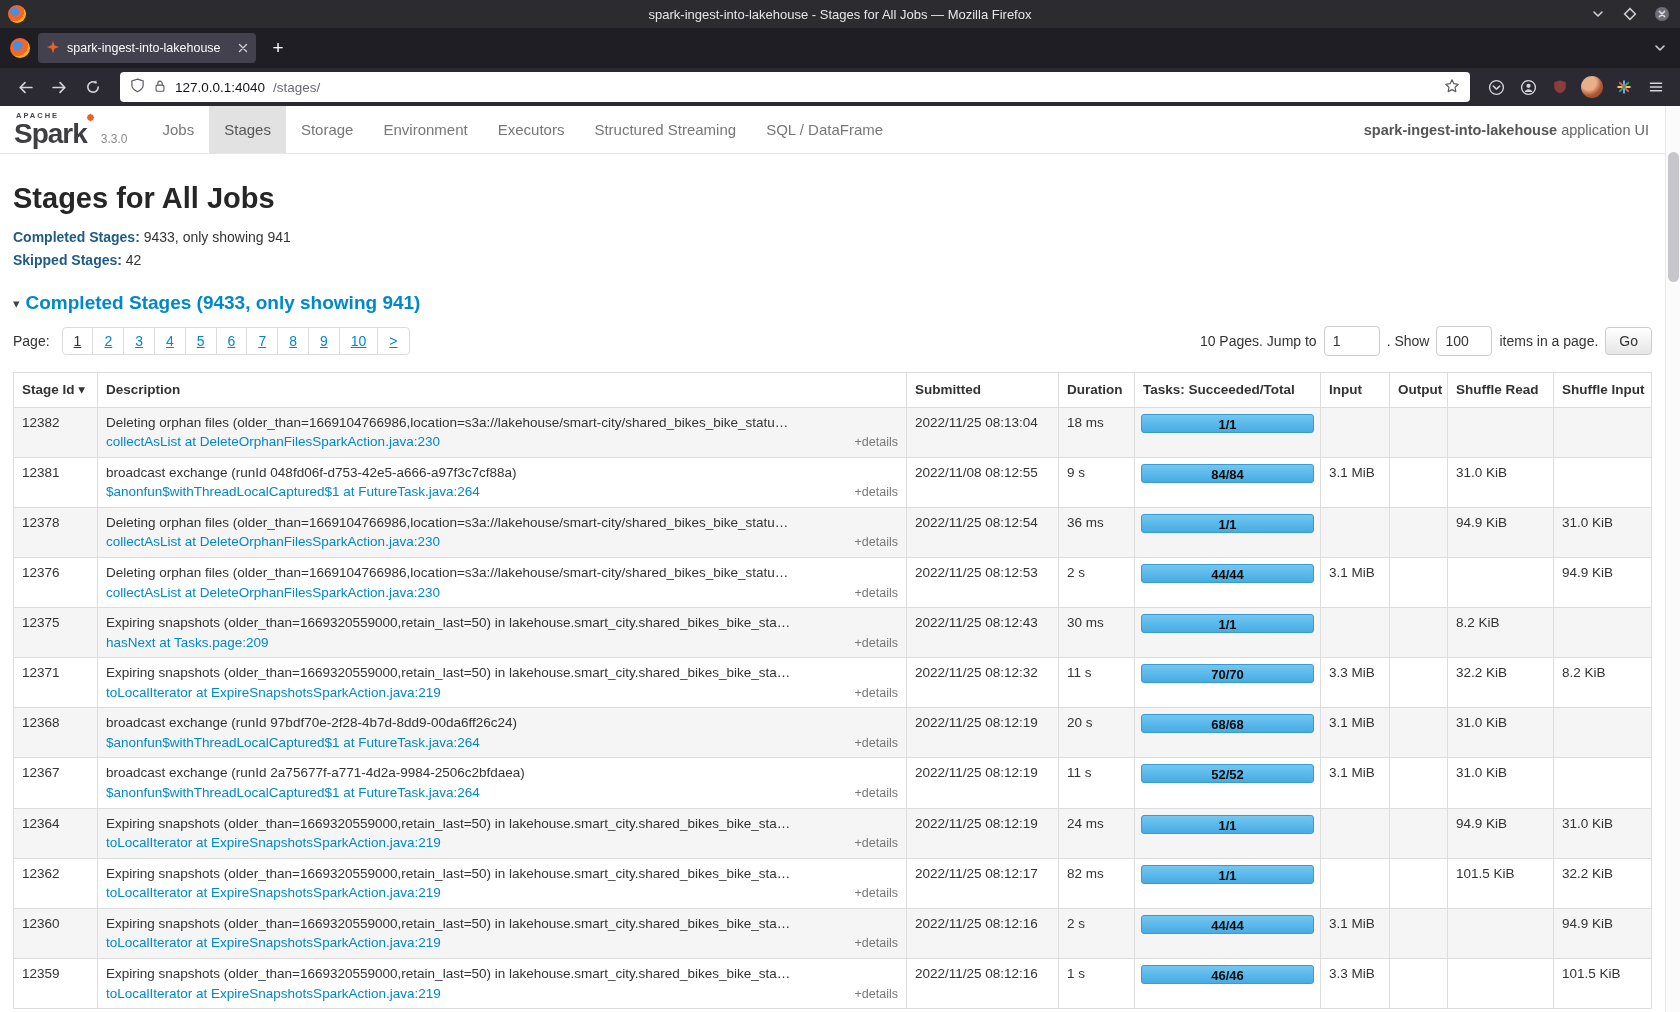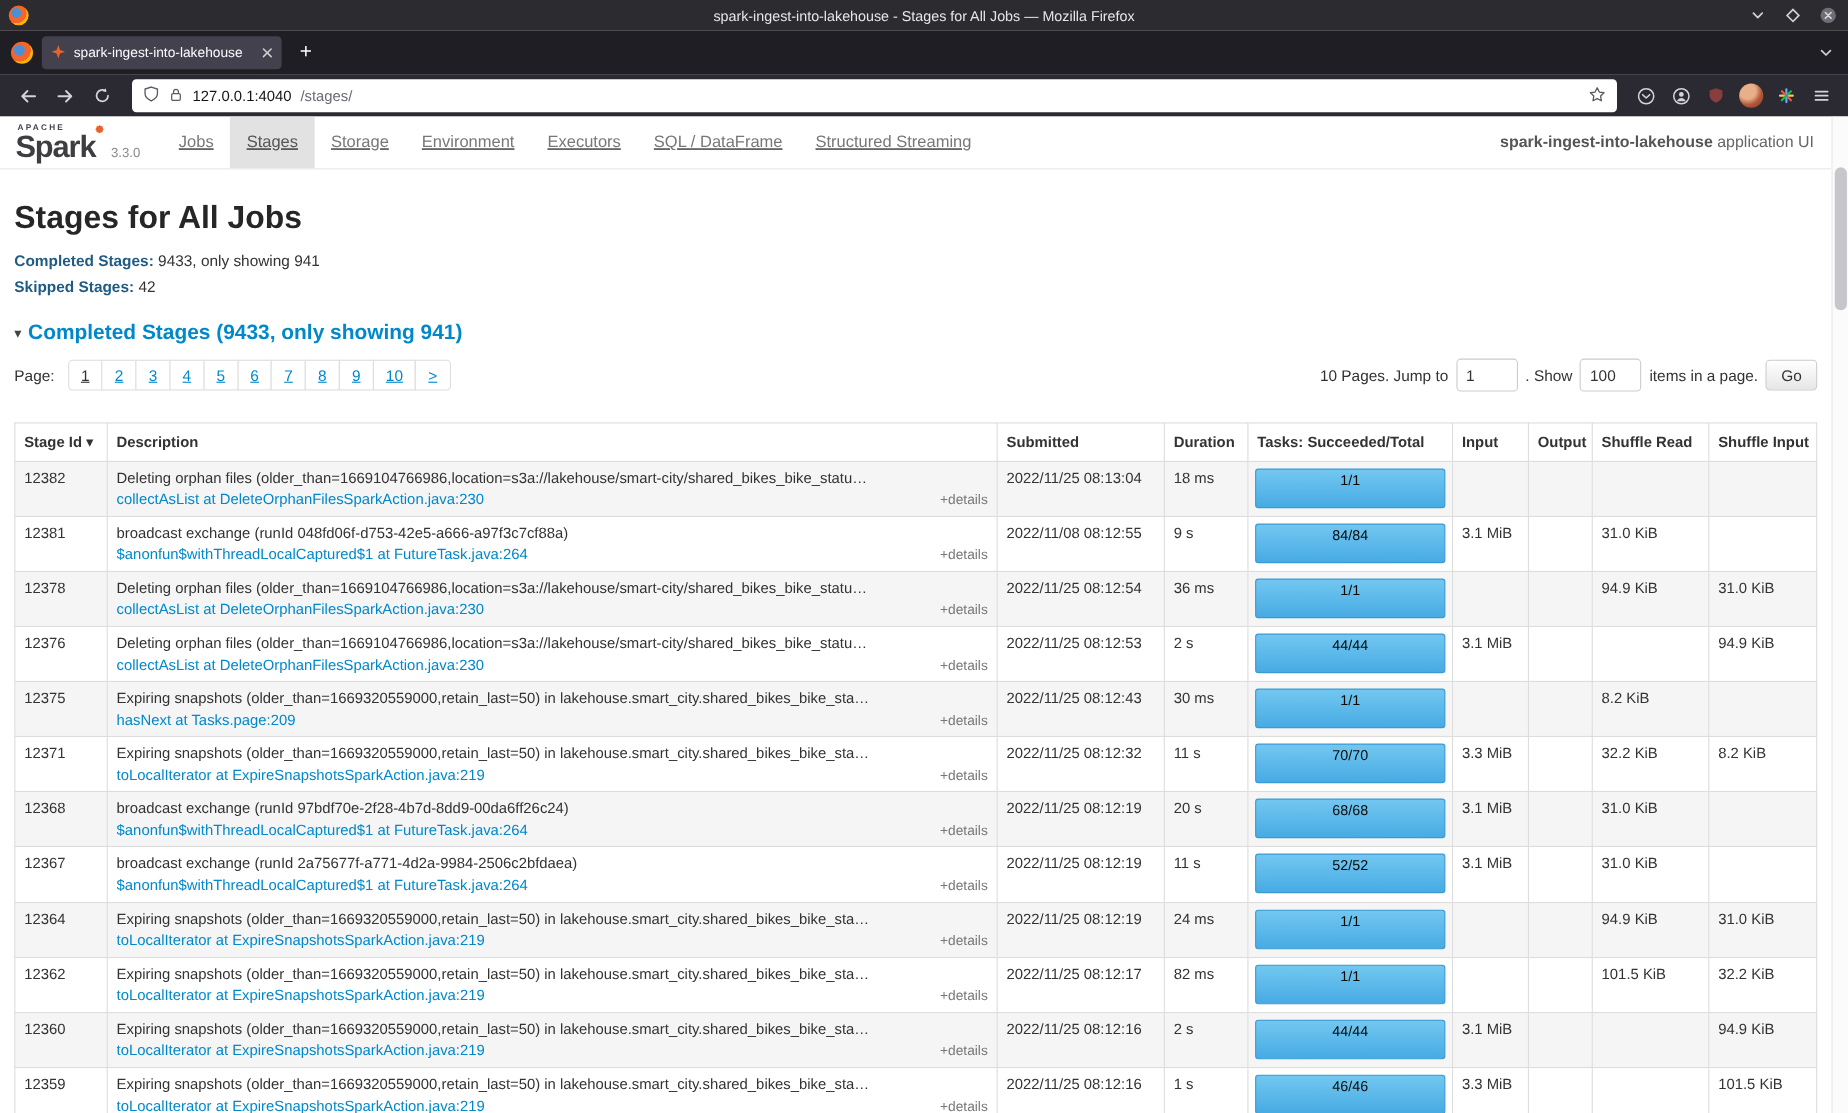--- a/index.html
+++ b/index.html
@@ -40,37 +40,37 @@
   .scrollbar-thumb { position:absolute; left:2px; top:46px; width:11px; height:130px; background:#c6c6cb; border-radius:6px; }
 
   
   .spark-header { height:48px; border-bottom:1px solid #e7e7e7; display:flex; align-items:stretch; padding:0 16px 0 10px; background:#fff; }
   .logo-wrap { display:flex; align-items:flex-end; padding:2px 10px 5px 4px; }
   .spark-logo { position:relative; padding-top:11px; line-height:1; }
   .apache-text { position:absolute; top:3px; left:2px; font-size:7.5px; letter-spacing:2px; color:#454549; font-weight:bold; }
   .spark-word { font-size:28px; font-weight:bold; color:#3d3d42; letter-spacing:-1px; }
   .spark-star { position:absolute; top:2px; right:-10px; }
   .spark-version { font-size:12px; color:#8a8a8a; margin:0 0 2px 14px; }
-  .spark-nav { display:flex; list-style:none; margin-left:10px;text-decoration:underline; }
+  .spark-nav { display:flex; list-style:none; margin-left:10px; }
   .spark-nav li { display:flex; }
   .spark-nav a { display:flex; align-items:center; padding:0 15px; font-size:15px; color:#777; text-decoration:none; }
   .spark-nav a.active { background:#e2e2e2; color:#555; }
   .app-ui-text { margin-left:auto; align-self:center; font-size:14.5px; color:#666; white-space:nowrap; }
   .app-ui-text b { color:#555; }
 
   
   .main { padding:0 13px; }
   .page-title { font-size:29px; font-weight:bold; color:#262626; margin:28px 0 14px; }
   .summary-line { font-size:14px; color:#333; margin:7px 0; }
   .summary-label { font-weight:bold; color:#1f5b83; text-decoration:none; }
   .section-header { display:flex; align-items:center; gap:6px; margin:24px 0 12px; cursor:pointer; }
   .section-arrow { font-size:13px; color:#444; }
   .section-title { font-size:19px; font-weight:bold; color:#0088cc; }
 
-  .pagination-row { display:flex; align-items:center; font-size:14px; color:#333; margin:10px 0 28px; }
+  .pagination-row { display:flex; align-items:center; font-size:14px; color:#333; margin:10px 0 16px; }
   .page-label { margin-right:12px; }
   .pagination-pages { display:flex; }
   .page-box { min-width:20px; padding:5px 11px; border:1px solid #ddd; margin-left:-1px; text-align:center; color:#0088cc; font-size:14px; background:#fff; }
   .page-box:first-child { border-radius:4px 0 0 4px; margin-left:0; }
   .page-box:last-child { border-radius:0 4px 4px 0; }
   .page-box.current { color:#333; background:#fff; cursor:default; }
   .pagination-right { margin-left:auto; display:flex; align-items:center; gap:7px; }
   .page-input { width:56px; height:30px; border:1px solid #ccc; border-radius:4px; padding:0 8px; font-size:14px; color:#333; font-family:inherit; }
   .go-btn { padding:5px 13px; border:1px solid #ccc; border-radius:4px; background:linear-gradient(#ffffff,#e6e6e6); color:#333; font-size:14px; }
 
@@ -80,22 +80,22 @@
   .stages th { font-weight:bold; padding:7px 8px; background:#fff; white-space:nowrap; overflow:hidden; }
   .stages tbody tr:nth-child(odd) { background:#f5f5f5; }
   th.col-0, td.col-stage { width:84px; }
   th.col-2 { width:152px; } th.col-3 { width:76px; } th.col-4 { width:186px; }
   th.col-5 { width:69px; } th.col-6 { width:58px; } th.col-7 { width:106px; } th.col-8 { width:98px; }
   .desc-line { white-space:nowrap; overflow:hidden; }
   .desc-sub { display:flex; justify-content:space-between; align-items:baseline; gap:8px; }
   .stack-link { color:#0088cc; text-decoration:none; white-space:nowrap; overflow:hidden; }
   .details-toggle { color:#777; font-size:12.5px; white-space:nowrap; cursor:pointer; }
   .col-tasks { padding:6px 6px 0 6px !important; }
-  .progress { height:36px; border:1px solid #3a9ad4; border-radius:3px;
-    background:linear-gradient(#72c7f0,#47abe4); text-align:center; }
+  .progress { height:19px; border:1px solid #3a9ad4; border-radius:3px;
+    background:linear-gradient(#72c7f0,#47abe4); text-align:center;font-weight:bold; }
   .progress-text { font-size:13px; line-height:19px; color:#0a0a0a; }
   td.num { white-space:nowrap; }
 </style>
 </head>
 <body>
 
 <div class="window">
 
   <div class="titlebar">
     <span class="ff-logo"></span>
@@ -247,24 +247,24 @@
             <li>
               <a href="#">Storage</a>
             </li>
             <li>
               <a href="#">Environment</a>
             </li>
             <li>
               <a href="#">Executors</a>
             </li>
             <li>
+              <a href="#">Structured Streaming</a>
+            </li>
+            <li>
               <a href="#">SQL / DataFrame</a>
-            </li>
-            <li>
-              <a href="#">Structured Streaming</a>
             </li>
           </ul>
         <span class="app-ui-text"><b>spark-ingest-into-lakehouse</b><span> application UI</span></span>
       </div>
 
       <div class="main">
         <h1 class="page-title">Stages for All Jobs</h1>
 
         <div class="summary-line"><a href="#" class="summary-label">Completed Stages:</a><span> 9433, only showing 941</span></div>
         <div class="summary-line"><a href="#" class="summary-label">Skipped Stages:</a><span> 42</span></div>

